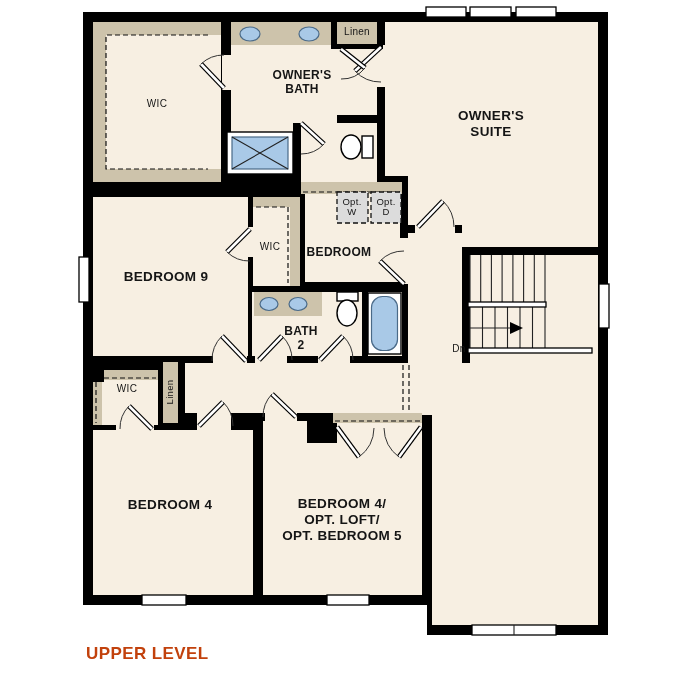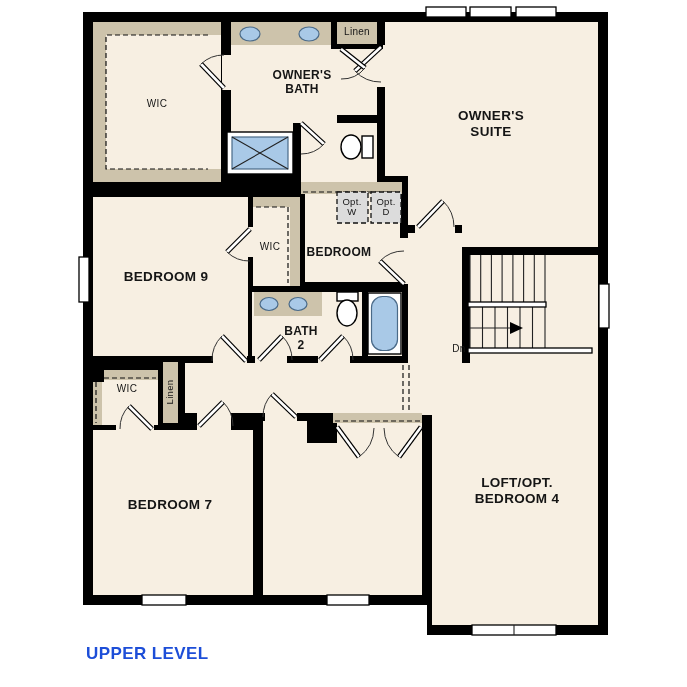--- a/index.html
+++ b/index.html
@@ -18,21 +18,21 @@
   .leaf-b{stroke:#000;stroke-width:5;}
   .leaf-w{stroke:#fff;stroke-width:2.6;}
   .arc{fill:none;stroke:#333;stroke-width:1;}
   .lbl{position:absolute;transform:translate(-50%,-50%);color:#151515;text-align:center;
        white-space:pre-line;line-height:1.18;letter-spacing:.3px;}
   .big{font-weight:bold;font-size:13.5px;}
   .mid{font-weight:bold;font-size:12px;}
   .sml{font-size:10px;}
   .tiny{font-size:9.5px;line-height:1.1;}
   .vert{transform:translate(-50%,-50%) rotate(-90deg);}
-  .title-lbl{position:absolute;font-weight:bold;font-size:17px;color:#1d4ed8;letter-spacing:.4px;}
+  .title-lbl{position:absolute;font-weight:bold;font-size:17px;color:#c2410c;letter-spacing:.4px;}
 </style>
 </head>
 <body>
 
 <div id="canvas">
   <svg id="plan-svg" width="687" height="687" viewBox="0 0 687 687">
 
     <path class="wall" d="M83,12 H608 V635 H427 V605 H83 Z"></path>
 
     <g>
@@ -223,18 +223,19 @@
   <div class="lbl mid" style="left:339px;top:252px;">BEDROOM</div>
   <div class="lbl tiny" style="left:352px;top:207px;">Opt.
 W</div>
   <div class="lbl tiny" style="left:386px;top:207px;">Opt.
 D</div>
   <div class="lbl mid" style="left:301px;top:338px;">BATH
 2</div>
   <div class="lbl sml" style="left:459px;top:327px;margin-top:22px;">Dn</div>
   <div class="lbl sml" style="left:127px;top:389px;">WIC</div>
   <div class="lbl tiny vert" style="left:170px;top:392px;">Linen</div>
-  <div class="lbl big" style="left:170px;top:505px;">BEDROOM 7</div>
-  <div class="lbl big" style="left:517px;top:491px;">LOFT/OPT.
-BEDROOM 4</div>
+  <div class="lbl big" style="left:170px;top:505px;">BEDROOM 4</div>
+  <div class="lbl big" style="left:342px;top:520px;">BEDROOM 4/
+OPT. LOFT/
+OPT. BEDROOM 5</div>
 
   <div class="title-lbl" style="left:86px;top:644px;">UPPER LEVEL</div>
 </div>
 
 </body></html>

